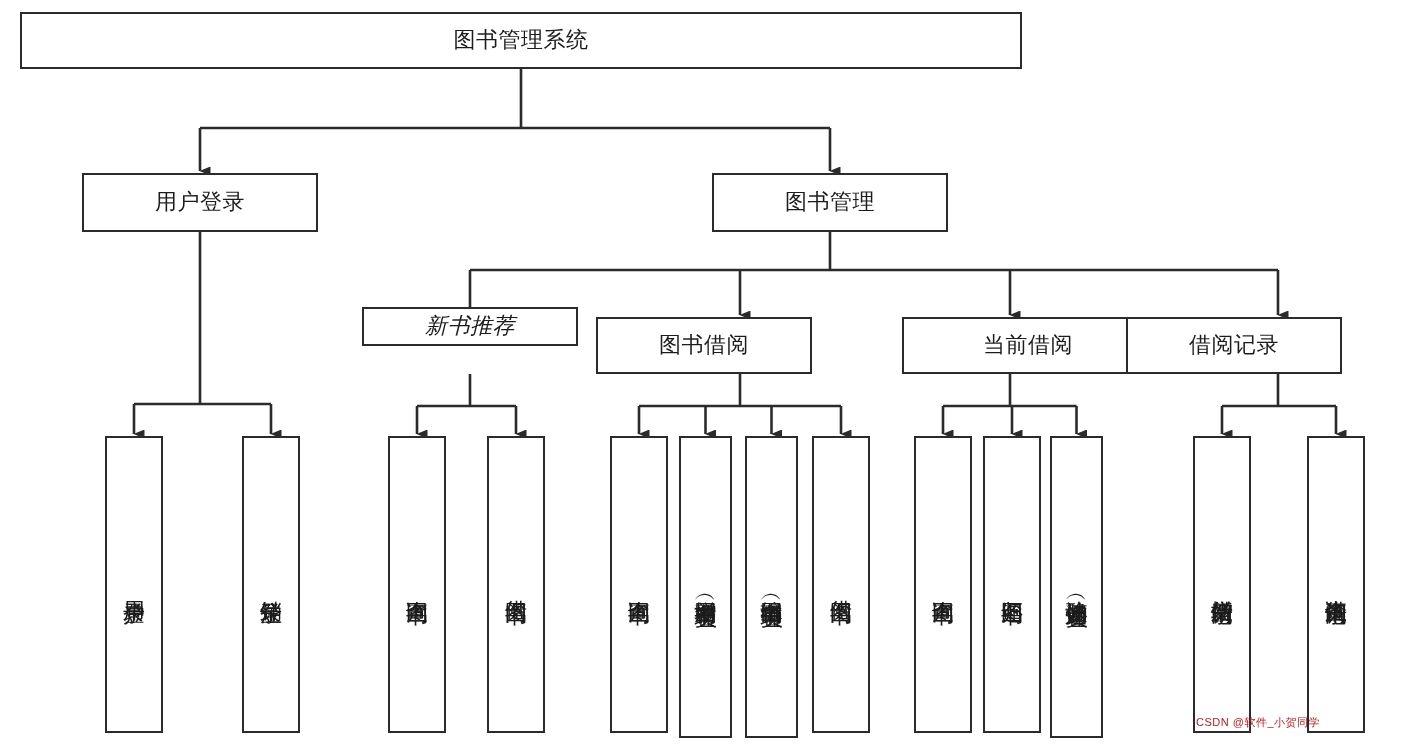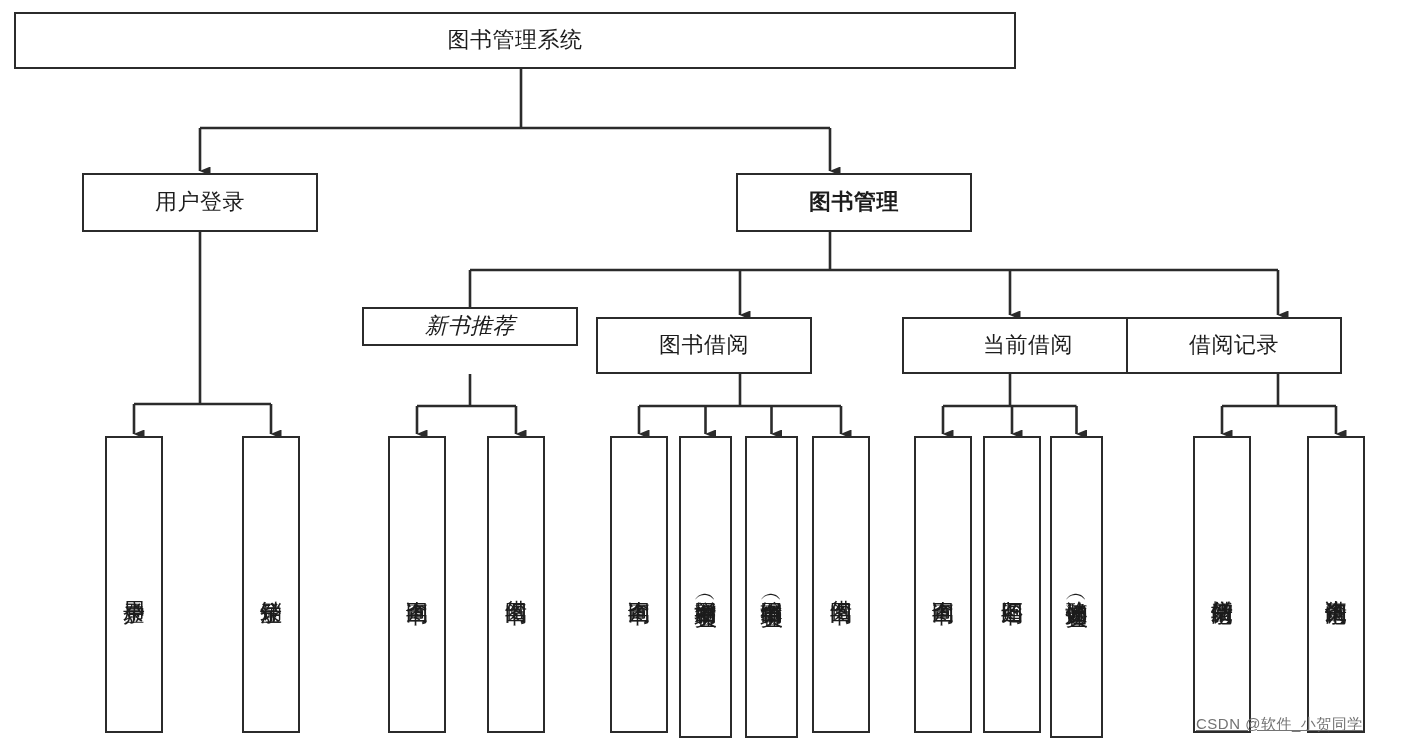--- a/index.html
+++ b/index.html
@@ -48,25 +48,24 @@
     font-size: 22px;
     color: #1c1c1c;
     writing-mode: vertical-rl;
     text-orientation: upright;
     line-height: 1.18;
     letter-spacing: 1px;
     white-space: nowrap;
   }
   .watermark {
     position: absolute;
-    font-size: 15px;
-    color: #737373;
+    font-size: 11px;
+    color: #b91c1c;
     white-space: nowrap;
     letter-spacing: 0.5px;
-    text-decoration: underline;
   }
 </style>
 </head>
 <body>
 
 <div id="diagram-root">
 
   <svg id="tree-svg" viewBox="0 0 1405 747" xmlns="http://www.w3.org/2000/svg">
     <defs>
       <marker id="arrowhead" markerWidth="10" markerHeight="12" refX="4.5" refY="10.5" orient="auto" markerUnits="userSpaceOnUse">
@@ -104,27 +103,27 @@
         <path d="M1012,406 L1012,434" marker-end="url(#arrowhead)"></path>
         <path d="M1076.5,406 L1076.5,434" marker-end="url(#arrowhead)"></path>
         <path d="M1278,374 L1278,406"></path>
         <path d="M1222,406 L1336,406"></path>
         <path d="M1222,406 L1222,434" marker-end="url(#arrowhead)"></path>
         <path d="M1336,406 L1336,434" marker-end="url(#arrowhead)"></path>
       </g>
   </svg>
 
   <div id="nodes-layer">
-      <div class="node-box" style="left: 14px; top: 12px; width: 1002px; height: 57px;">
+      <div class="node-box" style="left: 20px; top: 12px; width: 1002px; height: 57px;">
         <span class="node-label-h">图书管理系统</span>
       </div>
       <div class="node-box" style="left: 82px; top: 173px; width: 236px; height: 59px;">
         <span class="node-label-h">用户登录</span>
       </div>
-      <div class="node-box" style="left: 736px; top: 173px; width: 236px; height: 59px; font-weight: bold;">
+      <div class="node-box" style="left: 712px; top: 173px; width: 236px; height: 59px;">
         <span class="node-label-h">图书管理</span>
       </div>
       <div class="node-box" style="left: 362px; top: 307px; width: 216px; height: 39px; font-style: italic;">
         <span class="node-label-h">新书推荐</span>
       </div>
       <div class="node-box" style="left: 596px; top: 317px; width: 216px; height: 57px;">
         <span class="node-label-h">图书借阅</span>
       </div>
       <div class="node-box" style="left: 902px; top: 317px; width: 252px; height: 57px;">
         <span class="node-label-h">当前借阅</span>

